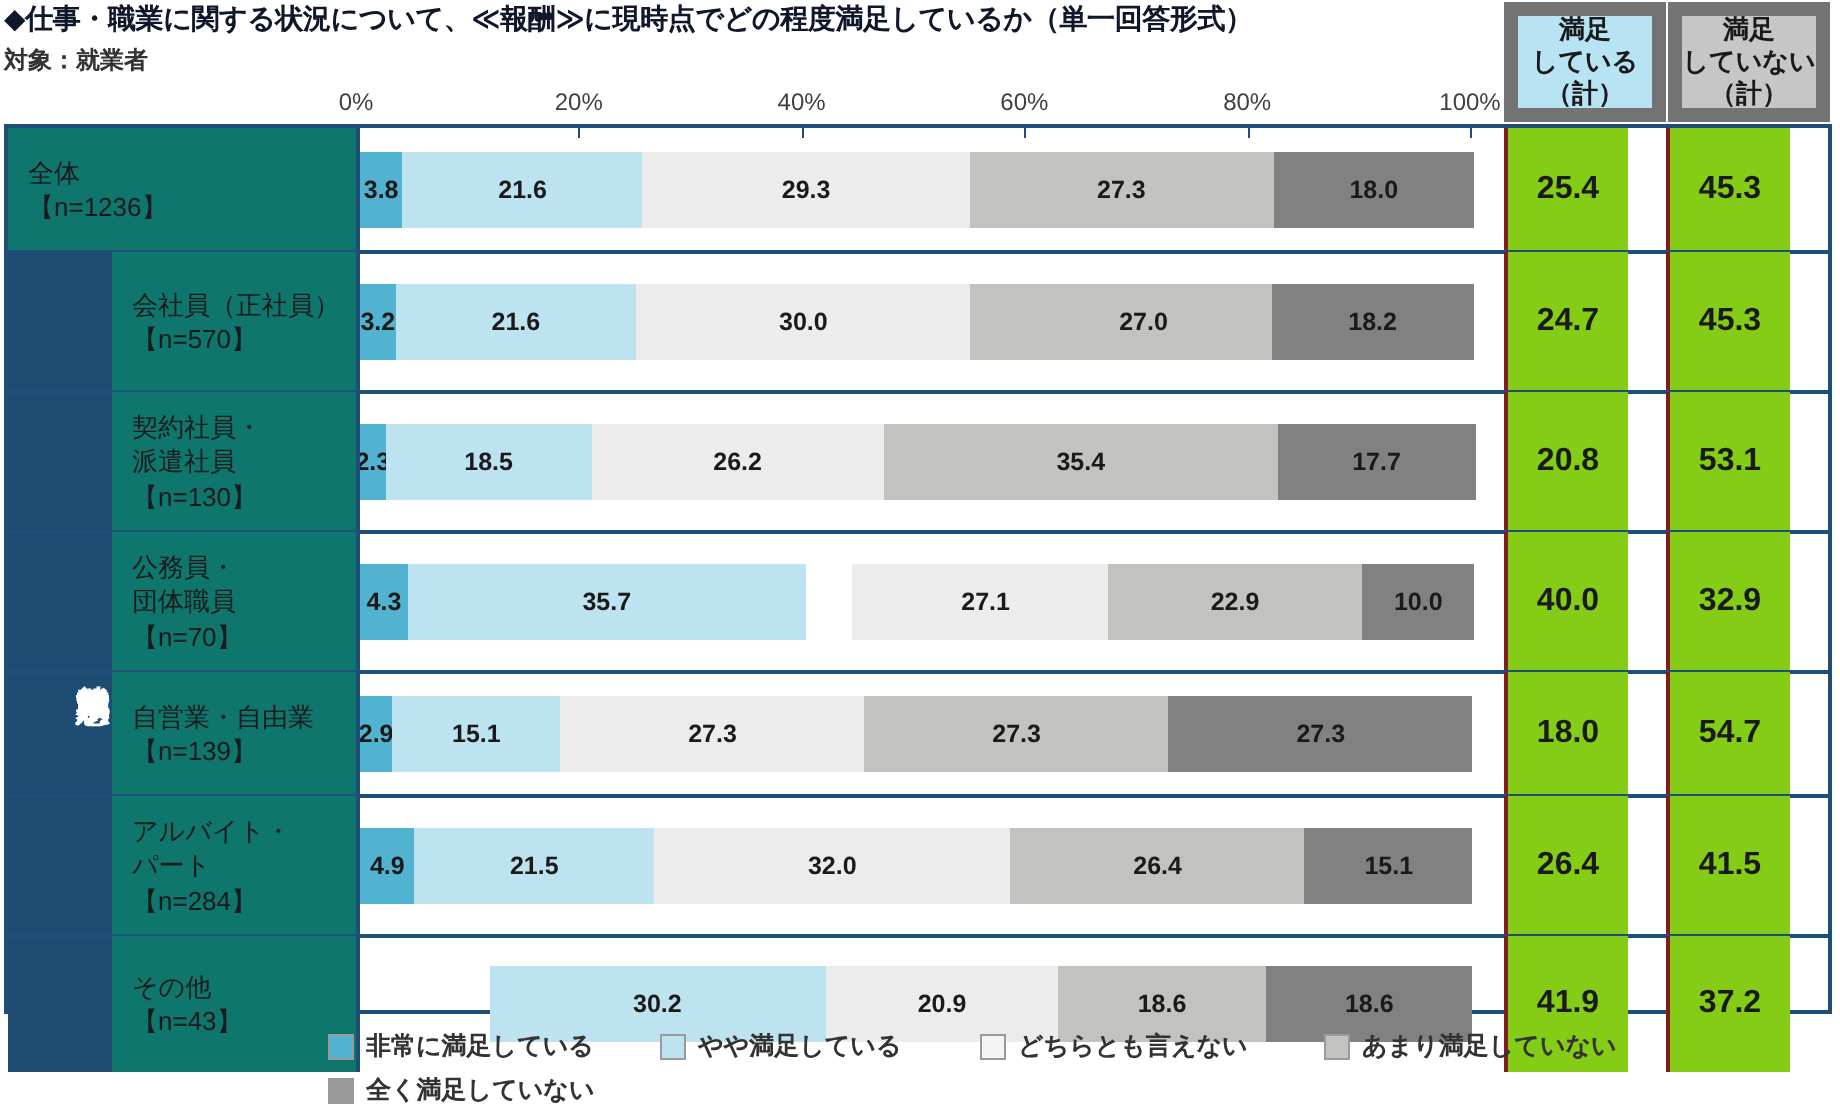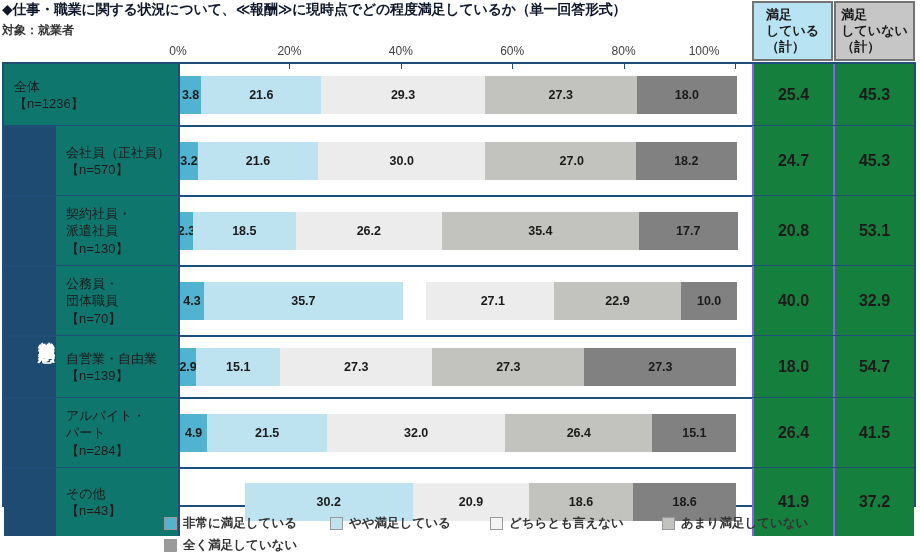--- a/index.html
+++ b/index.html
@@ -19,22 +19,22 @@
   }
   .subtitle {
     position: absolute; left: 2px; top: 22px; width: 300px;
     font-size: 12px; font-weight: bold; color: #333333;
     white-space: nowrap;
   }
 
   
   .sumhead {
     position: absolute; top: 1px; height: 60px; width: 81px;
-    border: 2px solid #737373;
-    display: flex; align-items: center; justify-content: center; 
+    border: 7px solid #737373;
+    display: flex; align-items: center; justify-content: center; text-align: center;
     font-size: 13px; font-weight: bold; color: #1a1a1a; line-height: 1.22;
   }
   .sumhead.sat   { left: 752px; background: #b7e3f2; }
   .sumhead.unsat { left: 834px; background: #c6c6c6; }
 
   
   .axis-labels { position: absolute; left: 0; top: 44px; width: 920px; height: 16px; }
   .axis-label {
     position: absolute; top: 0; font-size: 12px; color: #404040;
     transform: translateX(-50%); white-space: nowrap;
@@ -80,25 +80,25 @@
     overflow: hidden; white-space: nowrap;
   }
   .seg.s0 { background: #52b3d0; }
   .seg.s1 { background: #bde3f0; }
   .seg.s2 { background: #ececec; }
   .seg.s3 { background: #c2c2bf; }
   .seg.s4 { background: #818181; }
 
   
   .sumcell {
-    position: absolute; top: 0; height: 100%; width: 81px;
-    border-left: 2px solid #8b5cf6;
+    position: absolute; top: 0; height: 100%; width: 62px;
+    border-left: 2px solid #7f1d1d;
     display: flex; align-items: center; justify-content: center;
     font-size: 16px; font-weight: bold; color: #1a1a1a;
-    background: #15803d;
+    background: #84cc16;
   }
   .sumcell.c1 { left: 748px; }
   .sumcell.c2 { left: 829px; }
 
   
   .legend { position: absolute; left: 0; top: 513px; width: 920px; height: 46px; }
   .lg {
     position: absolute; display: flex; align-items: center; gap: 6px;
     font-size: 12.5px; color: #333333; font-weight: bold; white-space: nowrap;
   }
@@ -131,21 +131,21 @@
       <div>（計）</div>
     </div>
   </div>
 
   <div class="axis-labels" id="axis-labels">
       <div class="axis-label" style="left: 178px;">0%</div>
       <div class="axis-label" style="left: 289.4px;">20%</div>
       <div class="axis-label" style="left: 400.8px;">40%</div>
       <div class="axis-label" style="left: 512.2px;">60%</div>
       <div class="axis-label" style="left: 623.6px;">80%</div>
-      <div class="axis-label" style="left: 704px; text-align: right;">100%</div>
+      <div class="axis-label" style="left: 735px; text-align: right;">100%</div>
     </div>
   <div id="axis-ticks">
       <div class="tick" style="left: 178px;"></div>
       <div class="tick" style="left: 289.4px;"></div>
       <div class="tick" style="left: 400.8px;"></div>
       <div class="tick" style="left: 512.2px;"></div>
       <div class="tick" style="left: 623.6px;"></div>
       <div class="tick" style="left: 735px;"></div>
     </div>
 

